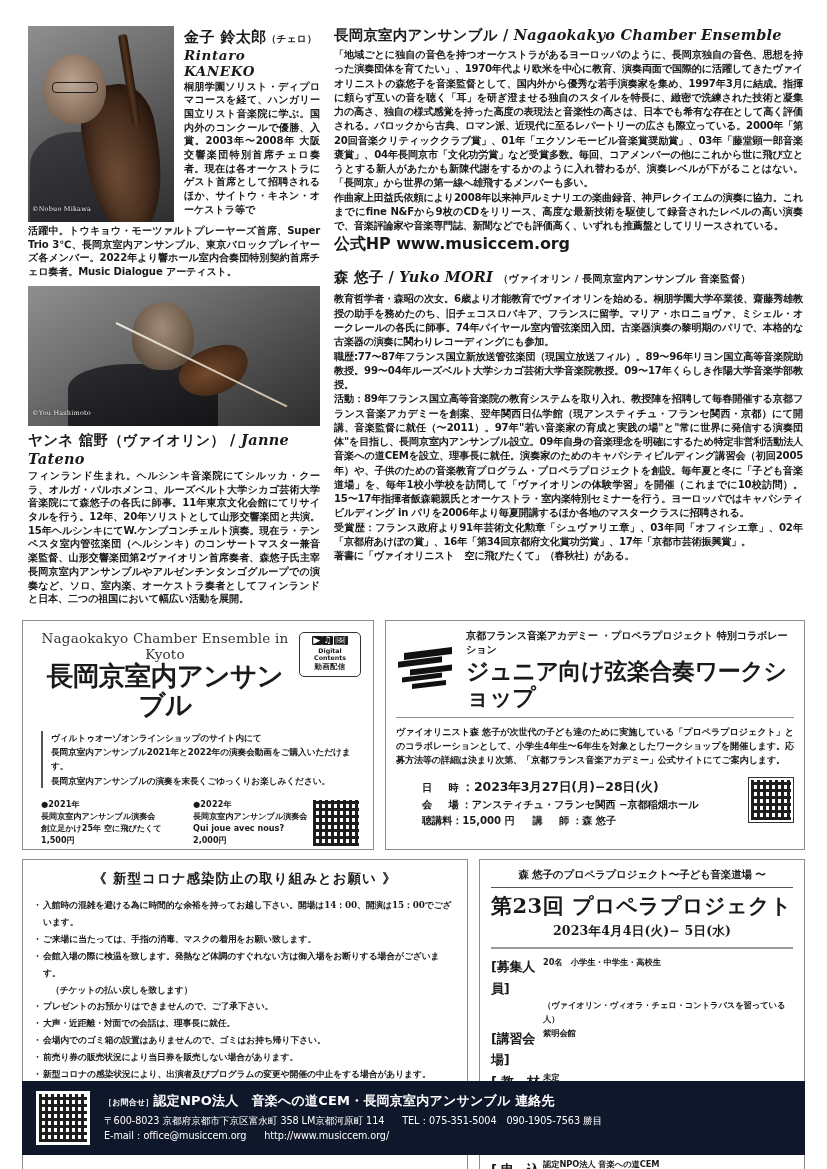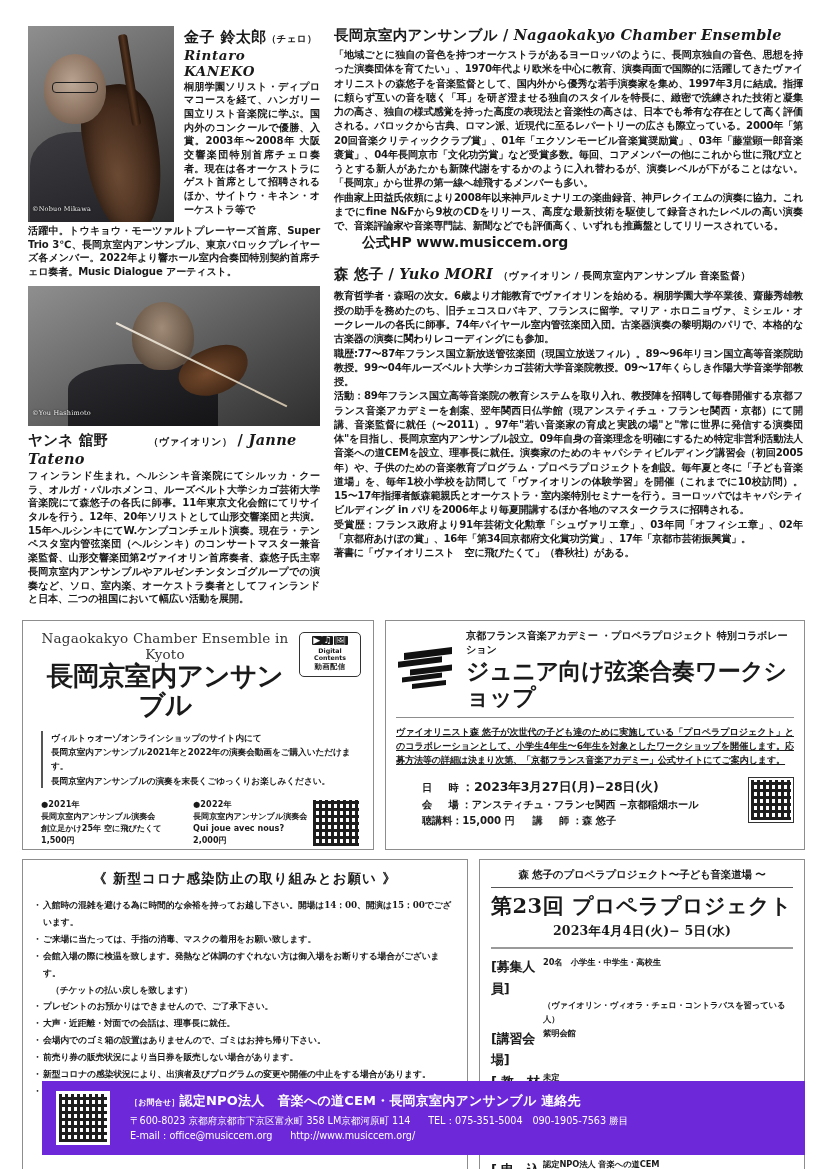--- a/index.html
+++ b/index.html
@@ -94,35 +94,35 @@
     letter-spacing: -.1px; font-weight: 600;
   }
   .bio-wide {
     font-size: 10.1px; line-height: 1.36; text-align: justify;
     letter-spacing: -.15px; font-weight: 600; margin-top: 2px;
   }
   .tateno-name {
     font-family: "DejaVu Serif", serif; font-size: 14.5px; font-weight: 700;
     margin: 5px 0 2px; letter-spacing: .3px;
   }
-  .tateno-name .inst { font-size: 10px; margin-left: 40px; }
+  .tateno-name .inst { font-size: 14px; }
   .tateno-name .en { font-style: italic; }
 
   
   h2.sec-title {
     font-family: "DejaVu Serif", serif; font-size: 14.5px; font-weight: 700;
     margin-bottom: 3px; letter-spacing: .2px;
   }
   h2.sec-title .en { font-style: italic; font-weight: 700; }
   h2.sec-title .sub { font-size: 10px; }
   .para {
     font-size: 10.15px; line-height: 1.405; text-align: justify;
     letter-spacing: -.25px; font-weight: 600;
   }
-  .hp-line { font-size: 14px; font-weight: 600; margin-top: 1px; letter-spacing: -.1px; margin-left: 28px; }
+  .hp-line { font-size: 16px; font-weight: 600; margin-top: 1px; letter-spacing: -.1px; }
   .mori-block { margin-top: 13px; }
   .mori-block h2.sec-title { margin-bottom: 5px; }
   .lbl { font-weight: 700; }
 
   
   .panels { padding: 0 22px; margin-top: 14px; }
   .row { display: flex; gap: 11px; align-items: stretch; }
   .row + .row { margin-top: 9px; }
   .panel { border: 1px solid #8d8d8d; background: #fff; }
 
@@ -180,21 +180,21 @@
   .ws-heads { flex: 1; }
   .ws-sub {
     font-family: "DejaVu Serif", serif; font-size: 10.2px; font-weight: 700;
     letter-spacing: -.2px;
   }
   .ws-title {
     font-family: "DejaVu Serif", serif; font-size: 23px; font-weight: 700;
     letter-spacing: -.4px; line-height: 1.12; margin-top: 1px;
   }
   .ws-rule { border-top: 1px solid #8d8d8d; margin: 7px 0 7px; }
-  .ws-body { font-size: 9.1px; line-height: 1.58; font-weight: 700; text-align: justify; letter-spacing: -.15px; text-decoration: underline; }
+  .ws-body { font-size: 9.1px; line-height: 1.58; font-weight: 700; text-align: justify; letter-spacing: -.15px; }
   .ws-details { display: flex; align-items: flex-start; margin-top: 9px; }
   .ws-lines { flex: 1; padding-left: 26px; }
   .ws-line { font-size: 10.2px; font-weight: 700; line-height: 1.62; letter-spacing: -.1px; }
   .ws-line .k { letter-spacing: 3px; }
   .ws-line .big { font-size: 12.5px; }
   .qr-ws { width: 46px; height: 46px; border: 1px solid #333; padding: 2px; flex: none; }
 
   
   .covid { width: 446px; flex: none; padding: 10px 12px 9px; }
   .covid h3 {
@@ -239,22 +239,22 @@
   }
   .pp-val { flex: 1; letter-spacing: -.1px; }
   .pp-note {
     font-size: 13px; font-weight: 700; letter-spacing: -.1px; text-align: left;
   }
   .pp-url { font-size: 9.4px; font-weight: 700; text-align: center; margin-top: 2px; }
 
   
   .footer {
     position: absolute; left: 22px; right: 22px; bottom: 14px;
-    background: #6d28d9; color: #fff; display: flex; align-items: center;
-    padding: 9px 14px; gap: 20px; height: 74px; margin-left: 20px;
+    background: #0f172a; color: #fff; display: flex; align-items: center;
+    padding: 9px 14px; gap: 14px; height: 74px;
   }
   .qr-foot { width: 54px; height: 54px; background: #fff; padding: 3px; flex: none; }
   .foot-text { flex: 1; }
   .foot-title {
     font-size: 13px; font-weight: 700; letter-spacing: .2px; margin-bottom: 4px;
   }
   .foot-title .small { font-size: 8px; }
   .foot-line { font-size: 9.7px; line-height: 1.52; letter-spacing: -.1px; }
   .sp { display: inline-block; width: 10px; }
   .sp2 { display: inline-block; width: 18px; }

